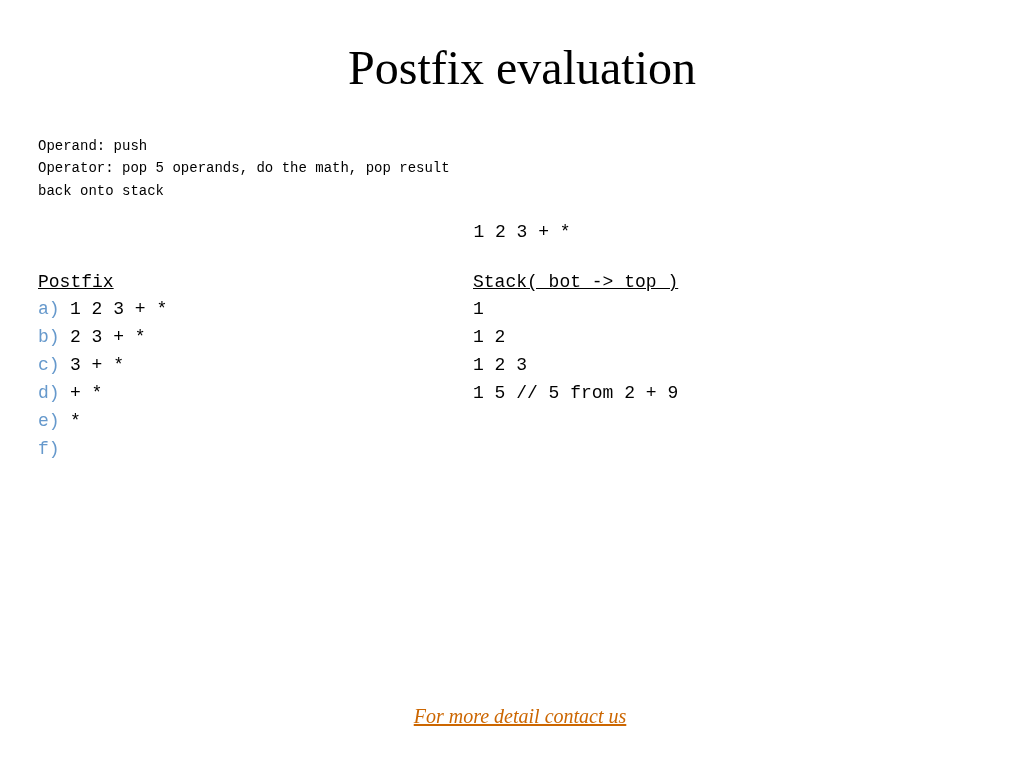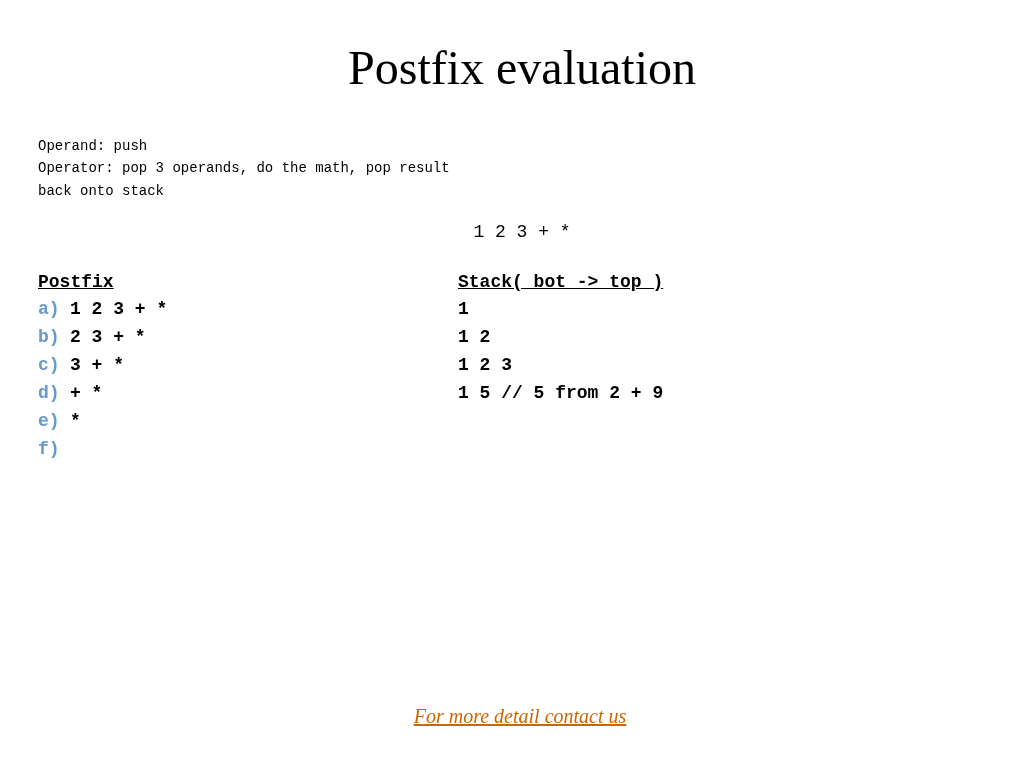--- a/index.html
+++ b/index.html
@@ -45,23 +45,22 @@
     .expression {
       font-family: 'Courier New', Courier, monospace;
       font-size: 18px;
       color: #000000;
       text-align: center;
       margin-bottom: 30px;
     }
 
     .content-area {
       display: flex;
-      gap: 0;
+      gap: 15px;
       margin-bottom: 20px;
-      font-weight: bold;
     }
 
     .postfix-col {
       flex: 0 0 420px;
     }
 
     .stack-col {
       flex: 1;
     }
 
@@ -109,21 +108,21 @@
   </style>
 </head>
 <body>
 
 <div class="page-container">
 
   <h1 class="title">Postfix  evaluation</h1>
 
   <div class="description">
     <div>Operand: push</div>
-    <div>Operator: pop 3 operands, do the math, pop result</div>
+    <div>Operator: pop 5 operands, do the math, pop result</div>
     <div>         back onto stack</div>
   </div>
 
   <div class="expression">1 2 3 + *</div>
 
   <div class="content-area">
 
     <div class="postfix-col">
       <div class="col-header">Postfix</div>
       <div id="postfix-rows">

